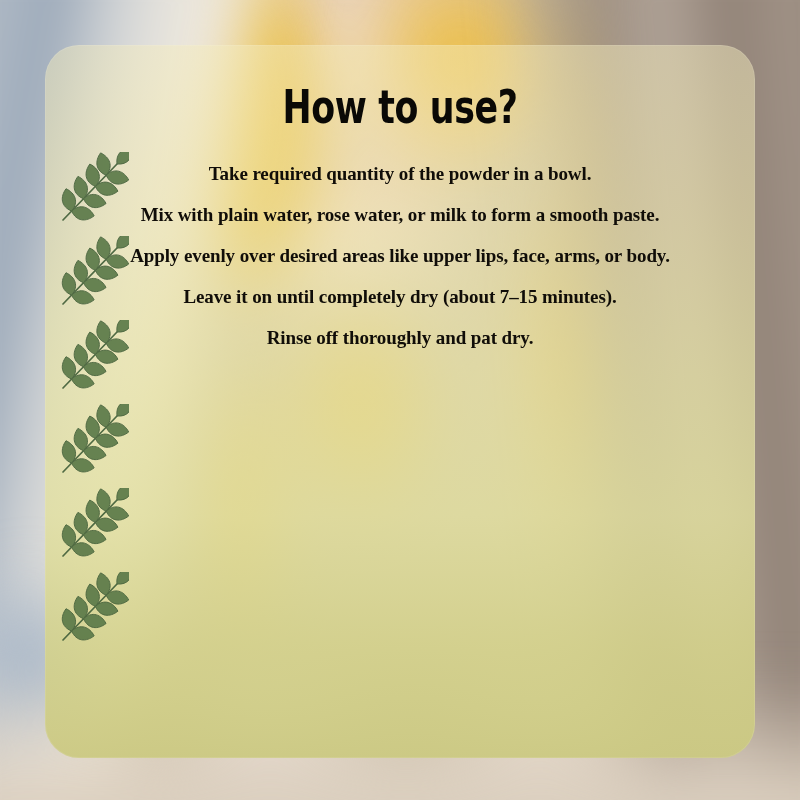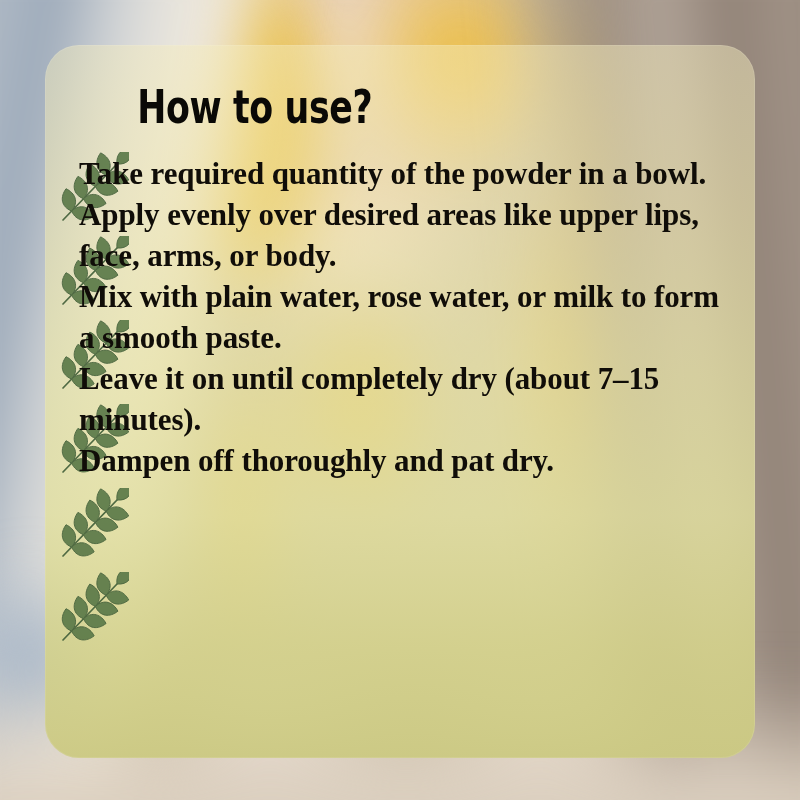--- a/index.html
+++ b/index.html
@@ -128,20 +128,21 @@
 
   .sprig svg { display: block; width: 100%; height: 100%; }
 
   
   #content {
     position: absolute;
     left: 45px;
     top: 45px;
     width: 710px;
     height: 713px;
+    text-align: center;
   }
 
   #title {
     margin: 0;
     padding-top: 38px;
     font-family: "DejaVu Sans", sans-serif;
     font-weight: 700;
     font-size: 47px;
     line-height: 1.02;
     letter-spacing: -0.5px;
@@ -153,21 +154,21 @@
   #steps {
     margin: 0;
     padding: 0;
     list-style: none;
     margin-top: 22px;
   }
 
   #steps li {
     font-family: "Liberation Serif", serif;
     font-weight: 700;
-    font-size: 31px;
+    font-size: 19px;
     line-height: 41px;
     color: #100d08;
     padding: 0 34px;
     letter-spacing: -0.1px;
   }
 </style>
 </head>
 <body>
 
 <div id="poster">
@@ -278,20 +279,20 @@
             <path d="M0,0 C6.6,-8.5 15.84,-6.97 22,0 C15.84,6.97 6.6,8.5 0,0 Z" fill="#5c7a49" stroke="#43603a" stroke-width="0.9" transform="translate(64,12) rotate(-46.04)"></path>
           </g>
         </svg>
       </div>
   </div>
 
   <div id="content">
     <h1 id="title">How to use?</h1>
     <ul id="steps">
       <li>Take required quantity of the powder in a bowl.</li>
+      <li>Mix with plain water, rose water, or milk to form a smooth paste.</li>
       <li>Apply evenly over desired areas like upper lips, face, arms, or body.</li>
-      <li>Mix with plain water, rose water, or milk to form a smooth paste.</li>
       <li>Leave it on until completely dry (about 7–15 minutes).</li>
-      <li>Dampen off thoroughly and pat dry.</li>
+      <li>Rinse off thoroughly and pat dry.</li>
     </ul>
   </div>
 
 </div>
 
 </body></html>

